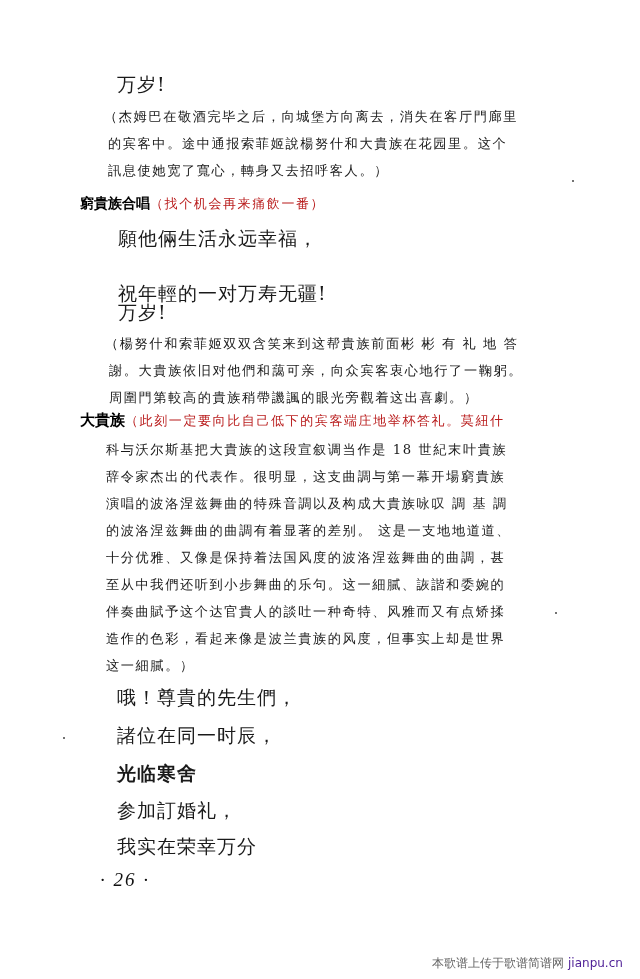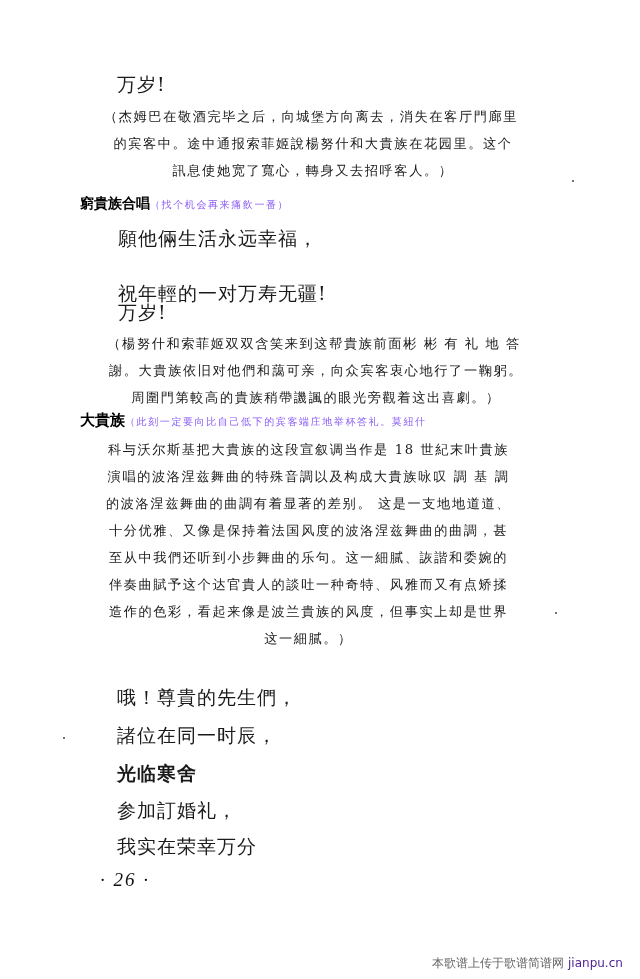--- a/index.html
+++ b/index.html
@@ -8,42 +8,42 @@
       background: #ffffff;
     }
     body {
       width: 640px;
       height: 979px;
       position: relative;
       overflow: hidden;
       font-family: "DejaVu Serif", "Liberation Serif", serif;
       color: #111111;
     }
-    .abs { position: absolute; white-space: nowrap; text-align: center; }
+    .abs { position: absolute; white-space: nowrap; }
     .verse {
       font-size: 19px;
       letter-spacing: 1px;
       color: #1a1a1a;
     }
     .stage {
       font-size: 13.2px;
       letter-spacing: 1.6px;
       color: #1a1a1a;
       line-height: 27px;
     }
     .speaker {
       font-family: "DejaVu Sans", "Liberation Sans", sans-serif;
       font-weight: bold;
       font-size: 14px;
       color: #000;
     }
     .speaker-note {
-      font-size: 10px;
+      font-size: 13px;
       letter-spacing: 1.6px;
-      color: #8b5cf6;
+      color: #b91c1c;
     }
     .page-number {
       font-family: "Liberation Serif", "DejaVu Serif", serif;
       font-style: italic;
       font-size: 19px;
       letter-spacing: 2px;
     }
     .watermark {
       font-family: "DejaVu Sans", "Liberation Sans", sans-serif;
       font-size: 12px;
@@ -74,20 +74,21 @@
   <div>（楊努什和索菲姬双双含笑来到这帮貴族前面彬 彬 有 礼 地 答</div>
   <div style="padding-left:4px;">謝。大貴族依旧对他們和藹可亲，向众宾客衷心地行了一鞠躬。</div>
   <div style="padding-left:4px;">周圍門第較高的貴族稍帶譏諷的眼光旁觀着这出喜劇。）</div>
 </div>
 
 <div class="abs" style="left:80px; top:410px;">
   <span class="speaker" style="font-size:15px;">大貴族</span><span class="speaker-note">（此刻一定要向比自己低下的宾客端庄地举杯答礼。莫紐什</span>
 </div>
 <div class="abs stage" style="left:106px; top:436px;">
   <div>科与沃尔斯基把大貴族的这段宣叙调当作是 18 世紀末叶貴族</div>
+  <div>辞令家杰出的代表作。很明显，这支曲調与第一幕开場窮貴族</div>
   <div>演唱的波洛涅兹舞曲的特殊音調以及构成大貴族咏叹 調 基 調</div>
   <div>的波洛涅兹舞曲的曲調有着显著的差别。 这是一支地地道道、</div>
   <div>十分优雅、又像是保持着法国风度的波洛涅兹舞曲的曲調，甚</div>
   <div>至从中我們还听到小步舞曲的乐句。这一細膩、詼諧和委婉的</div>
   <div>伴奏曲賦予这个达官貴人的談吐一种奇特、风雅而又有点矫揉</div>
   <div>造作的色彩，看起来像是波兰貴族的风度，但事实上却是世界</div>
   <div>这一細膩。）</div>
 </div>
 
 <div class="abs verse" style="left:117px; top:685px;">哦！尊貴的先生們，</div>

